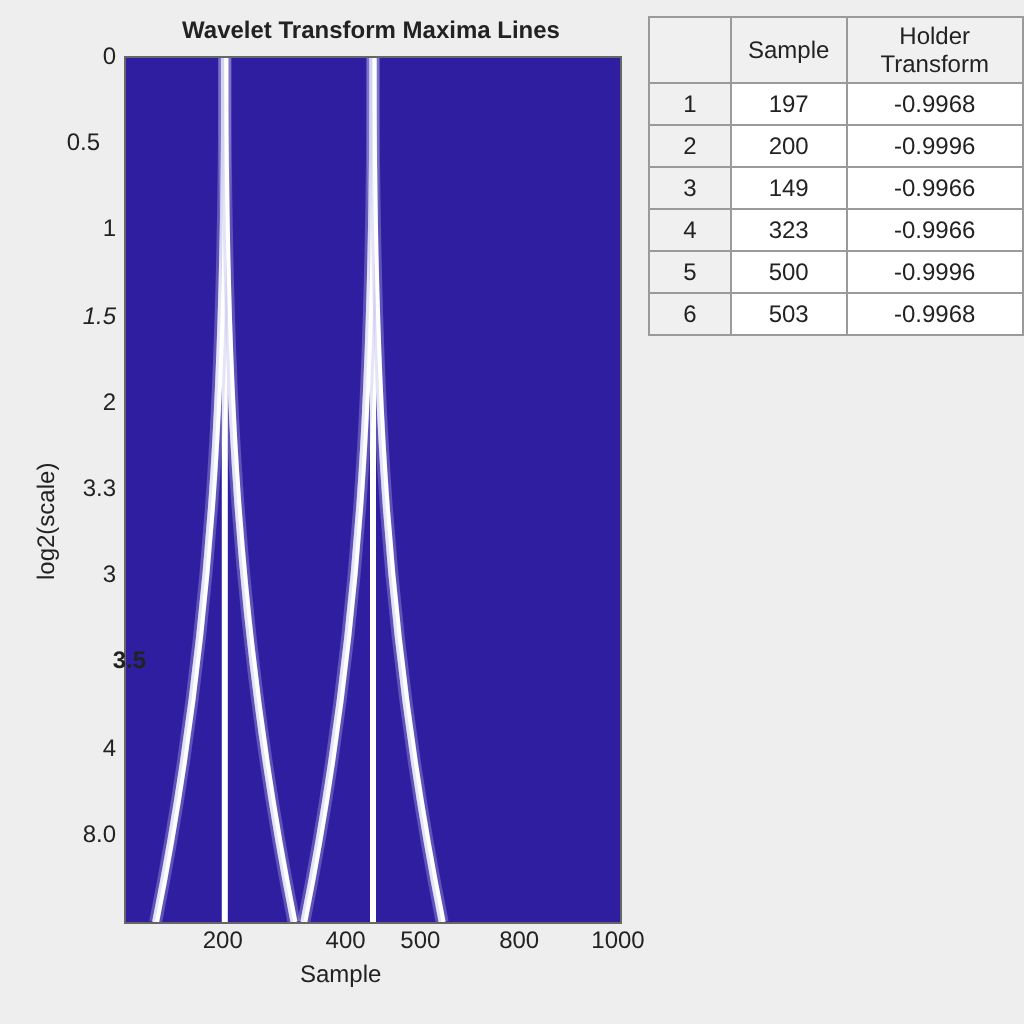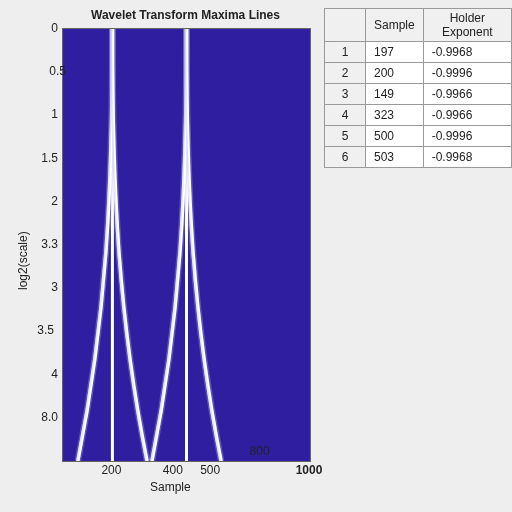--- a/index.html
+++ b/index.html
@@ -48,21 +48,21 @@
   }
   table.data {
     position: absolute;
     border-collapse: collapse;
     background: #ffffff;
     font-size: 12px;
   }
   table.data th, table.data td {
     border: 1px solid #9a9a9a;
     padding: 2px 8px;
-    text-align: left;
+    text-align: center;
     height: 16px;
     min-width: 24px;
   }
   table.data th {
     background: #f0f0f0;
     font-weight: normal;
     text-align: center;
   }
   table.data td.rowhdr {
     background: #f0f0f0;
@@ -105,21 +105,21 @@
   </div>
 
   <div class="axis-label y" id="ylabel" style="left: 16px; top: 290px;">log2(scale)</div>
   <div class="axis-label" id="xlabel" style="left: 150px; top: 480px;">Sample</div>
 
   <table class="data" id="data-table" style="left: 324px; top: 8px;">
     <thead>
         <tr id="thead-row">
       <th class="corner"></th>
     <th>Sample</th>
-          <th>Holder Exponent</th>
+          <th>Holder Transform</th>
         </tr>
       </thead>
     <tbody id="tbody">
         <tr>
           <td class="rowhdr">1</td>
           <td>197</td>
           <td>-0.9968</td>
         </tr>
         <tr>
           <td class="rowhdr">2</td>
@@ -143,27 +143,27 @@
         </tr>
         <tr>
           <td class="rowhdr">6</td>
           <td>503</td>
           <td>-0.9968</td>
         </tr>
       </tbody>
   </table>
 
 <div class="tick ytick" style="left: 24px; top: 21px;">0</div>
-    <div class="tick ytick" style="left: 32px; top: 64.2px;">0.5</div>
+    <div class="tick ytick" style="left: 16px; top: 64.2px;">0.5</div>
     <div class="tick ytick" style="left: 24px; top: 107.4px;">1</div>
-    <div class="tick ytick" style="left: 24px; top: 150.6px;">1.5</div>
+    <div class="tick ytick" style="left: 24px; top: 150.6px; font-style: italic;">1.5</div>
     <div class="tick ytick" style="left: 24px; top: 193.8px;">2</div>
     <div class="tick ytick" style="left: 24px; top: 237px;">3.3</div>
     <div class="tick ytick" style="left: 24px; top: 280.2px;">3</div>
-    <div class="tick ytick" style="left: 20px; top: 323.4px;">3.5</div>
+    <div class="tick ytick" style="left: 39px; top: 323.4px; font-weight: bold;">3.5</div>
     <div class="tick ytick" style="left: 24px; top: 366.6px;">4</div>
     <div class="tick ytick" style="left: 24px; top: 409.8px;">8.0</div>
     <div class="tick xtick" style="left: 111.4px; top: 463px;">200</div>
     <div class="tick xtick" style="left: 160.8px; top: 463px; margin-left: 12px;">400</div>
     <div class="tick xtick" style="left: 210.2px; top: 463px;">500</div>
-    <div class="tick xtick" style="left: 259.6px; top: 444px;">800</div>
-    <div class="tick xtick" style="left: 309px; top: 463px; font-weight: bold;">1000</div>
+    <div class="tick xtick" style="left: 259.6px; top: 463px;">800</div>
+    <div class="tick xtick" style="left: 309px; top: 463px;">1000</div>
   </div>
 
 </body></html>

